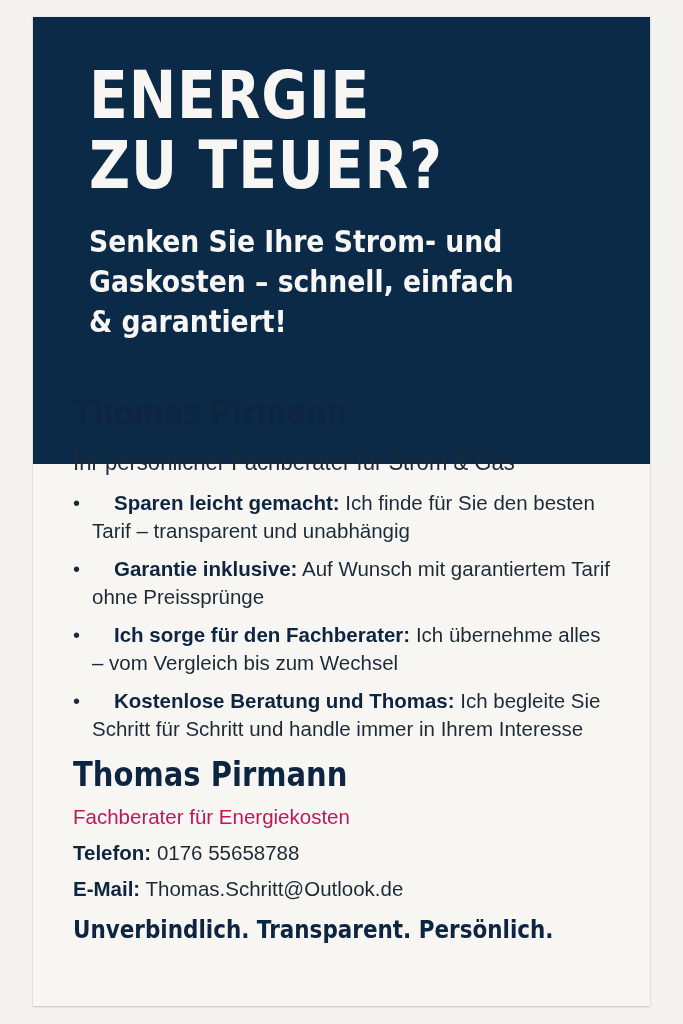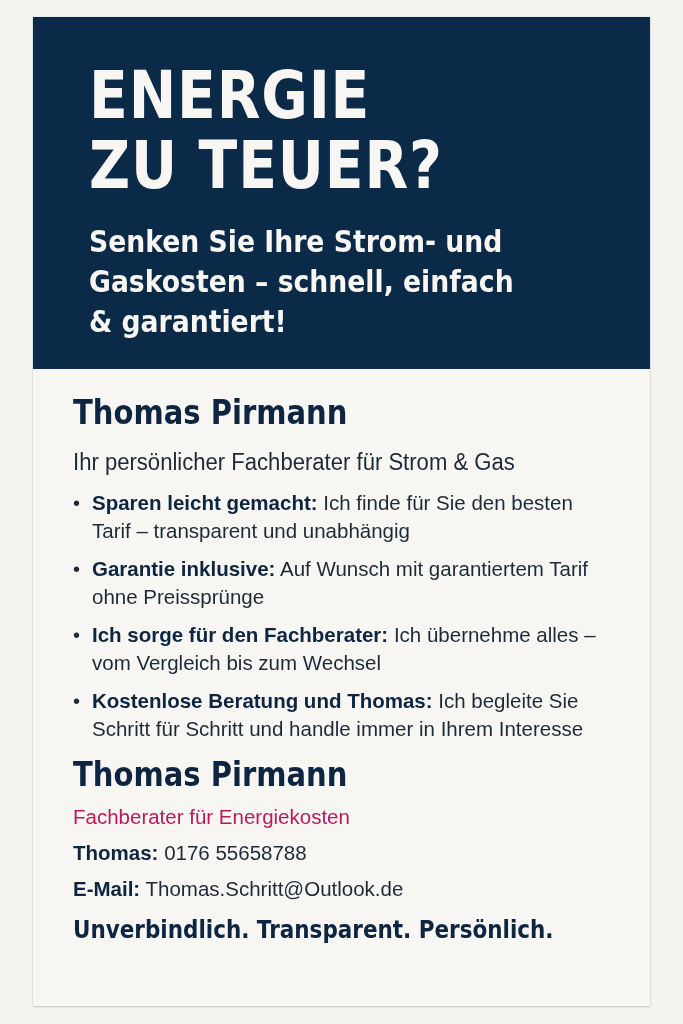--- a/index.html
+++ b/index.html
@@ -9,21 +9,21 @@
       font-family: "Liberation Sans", "DejaVu Sans", sans-serif;
       position: relative; overflow: hidden;
     }
     .card {
       position: absolute; left: 33px; top: 17px;
       width: 617px; height: 989px;
       background: #f7f6f2;
       box-shadow: 0 1px 2px rgba(0,0,0,0.18), 0 0 1px rgba(0,0,0,0.15);
     }
     .hero {
-      position: absolute; left: 0; top: 0; width: 617px; height: 352px;
+      position: absolute; left: 0; top: 0; width: 617px; height: 447px;
       background: #0b2a47;
       color: #f7f6f2;
     }
     .hero-title {
       position: absolute; left: 56px; top: 44px;
       font-size: 66px; font-weight: 700; line-height: 70px;
       letter-spacing: 1px;
       font-family: "DejaVu Sans", sans-serif;
       transform: scaleX(0.86); transform-origin: left top;
       margin: 0;
@@ -52,21 +52,21 @@
     }
     ul.benefits { list-style: none; margin: 12px 0 0 0; padding: 0; }
     ul.benefits li {
       position: relative; padding-left: 19px;
       font-size: 20.5px; line-height: 28px; color: #1c2a38;
       margin-bottom: 10px;
     }
     ul.benefits li .bullet {
       position: absolute; left: 0; top: 0; font-size: 20px; color: #1c2a38;
     }
-    ul.benefits li b { color: #0d2540; font-weight: 700; }
+    ul.benefits li b { color: #0d2540; font-weight: 700; margin-left: 22px; }
     .name2 { margin-top: 4px; }
     .role { font-size: 20.5px; margin: 6px 0 0 0; color: #be185d; line-height: 28px; }
     .contact { font-size: 20.5px; margin: 8px 0 0 0; color: #1c2a38; line-height: 28px; white-space: nowrap; }
     .contact b { color: #0d2540; }
     .slogan {
       font-size: 25px; font-weight: 700; margin: 10px 0 0 0; color: #0d2540;
       font-family: "DejaVu Sans", sans-serif;
       transform: scaleX(0.86); transform-origin: left top;
       white-space: nowrap; line-height: 34px;
     }
@@ -106,20 +106,20 @@
       </li>
       <li>
         <span class="bullet">•</span>
         <b>Kostenlose Beratung und Thomas:</b><span> Ich begleite Sie Schritt für Schritt und handle immer in Ihrem Interesse</span>
       </li>
     </ul>
 
     <h3 class="name name2">Thomas Pirmann</h3>
     <p class="role">Fachberater für Energiekosten</p>
     <p class="contact">
-      <b>Thomas:</b><span> 0176 55658788</span>
+      <b>Telefon:</b><span> 0176 55658788</span>
     </p>
     <p class="contact">
       <b>E-Mail:</b><span> Thomas.Schritt@Outlook.de</span>
     </p>
     <p class="slogan">Unverbindlich. Transparent. Persönlich.</p>
   </div>
 </div>
 
 </body></html>

